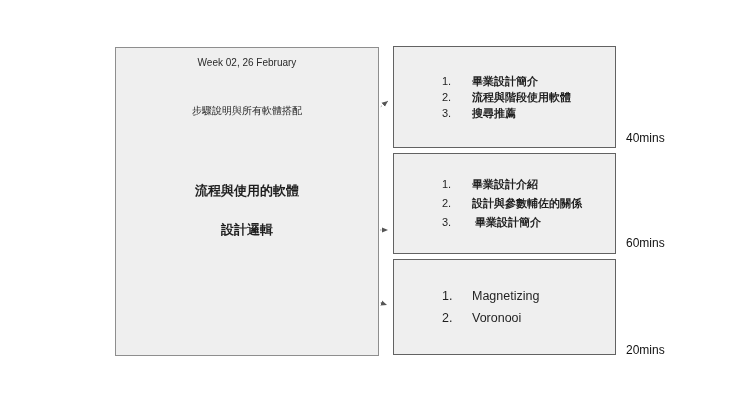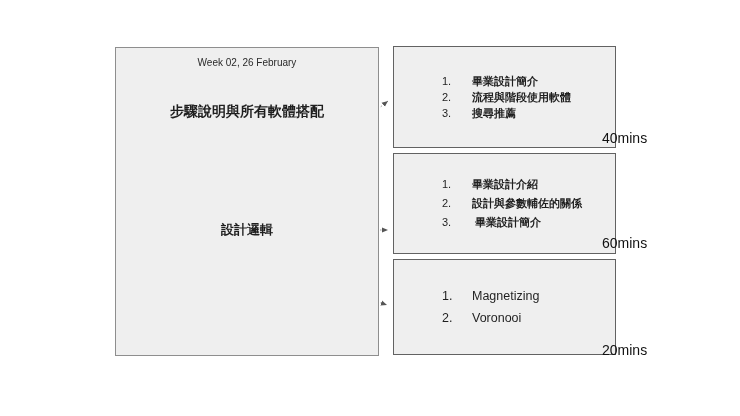--- a/index.html
+++ b/index.html
@@ -30,22 +30,22 @@
     left: 0; right: 0; top: 8px;
     text-align: center;
     font-size: 10px;
     line-height: 13px;
     color: #2a2a2a;
   }
   .left-title {
     position: absolute;
     left: 0; right: 0; top: 54px;
     text-align: center;
-    font-size: 14px;
-    font-weight: 700;
+    font-size: 10px;
+    font-weight: 400;
     line-height: 18px;
   }
   .flow-step {
     position: absolute;
     left: 0; right: 0;
     text-align: center;
     font-size: 13px;
     font-weight: 700;
     line-height: 16px;
   }
@@ -83,22 +83,22 @@
   }
   .item-text {
     font-weight: 600;
     white-space: pre-wrap;
   }
   .session-box.b3 .item-text { font-weight: 400; }
 
   
   .duration {
     position: absolute;
-    left: 602px;
-    font-size: 14px;
+    left: 626px;
+    font-size: 12px;
     line-height: 14px;
     color: #111111;
   }
   .duration.d1 { top: 131px; }
   .duration.d2 { top: 236px; }
   .duration.d3 { top: 343px; }
 
   
   .overlay {
     position: absolute;
@@ -133,20 +133,21 @@
       <line x1="272" y1="230" x2="388" y2="230" stroke="#9c9c9c" stroke-width="1" stroke-dasharray="1.5 2.5" marker-end="url(#arrow)"></line>
     </g>
     <g>
       <line x1="278" y1="269" x2="387" y2="305" stroke="#9c9c9c" stroke-width="1" stroke-dasharray="1.5 2.5" marker-end="url(#arrow)"></line>
     </g>
   </svg>
 
   <div class="left-box">
     <div class="left-header">Week 02, 26 February</div>
     <div class="left-title">步驟說明與所有軟體搭配</div>
+    <div class="flow-step s1">流程與使用的軟體</div>
     <div class="flow-step s2">設計邏輯</div>
   </div>
 
   <div class="session-box b1">
     <div class="list-item">
       <span class="item-num">1.</span>
       <span class="item-text">畢業設計簡介</span>
     </div>
     <div class="list-item">
       <span class="item-num">2.</span>

